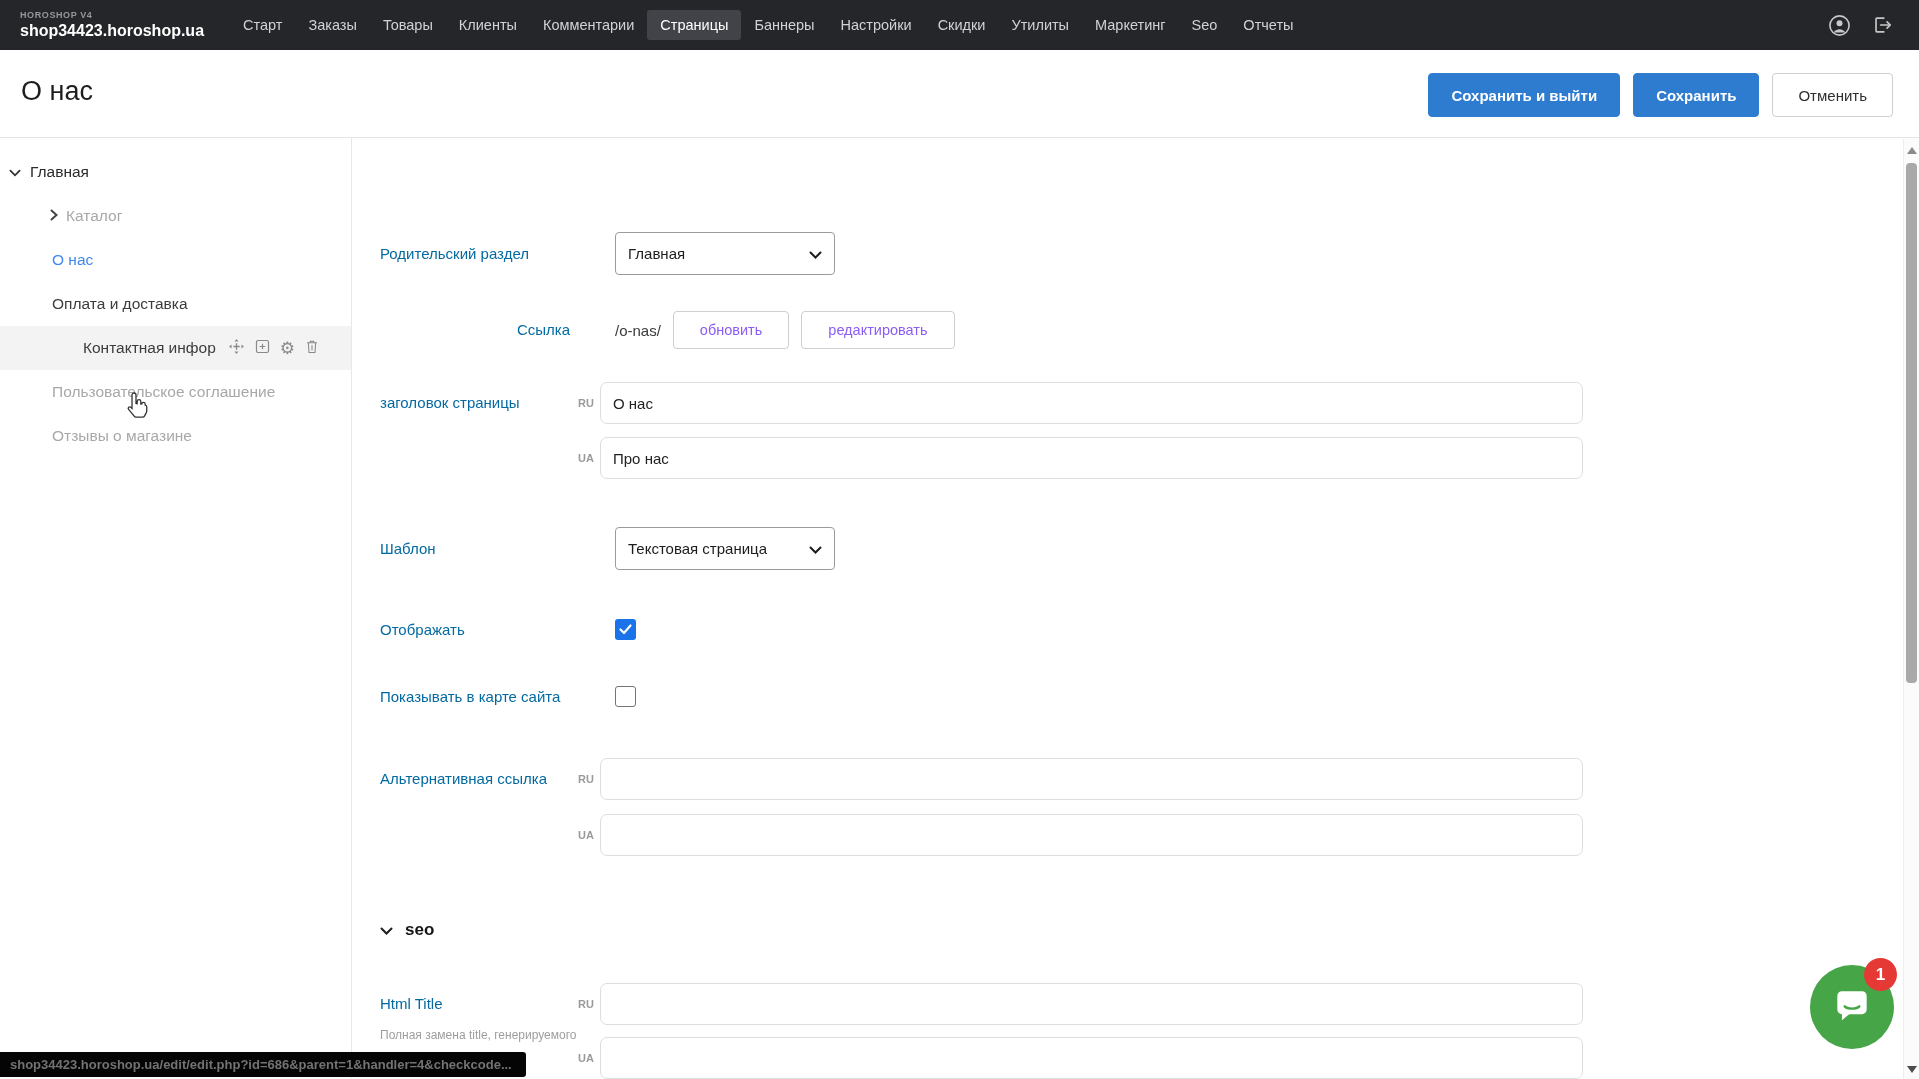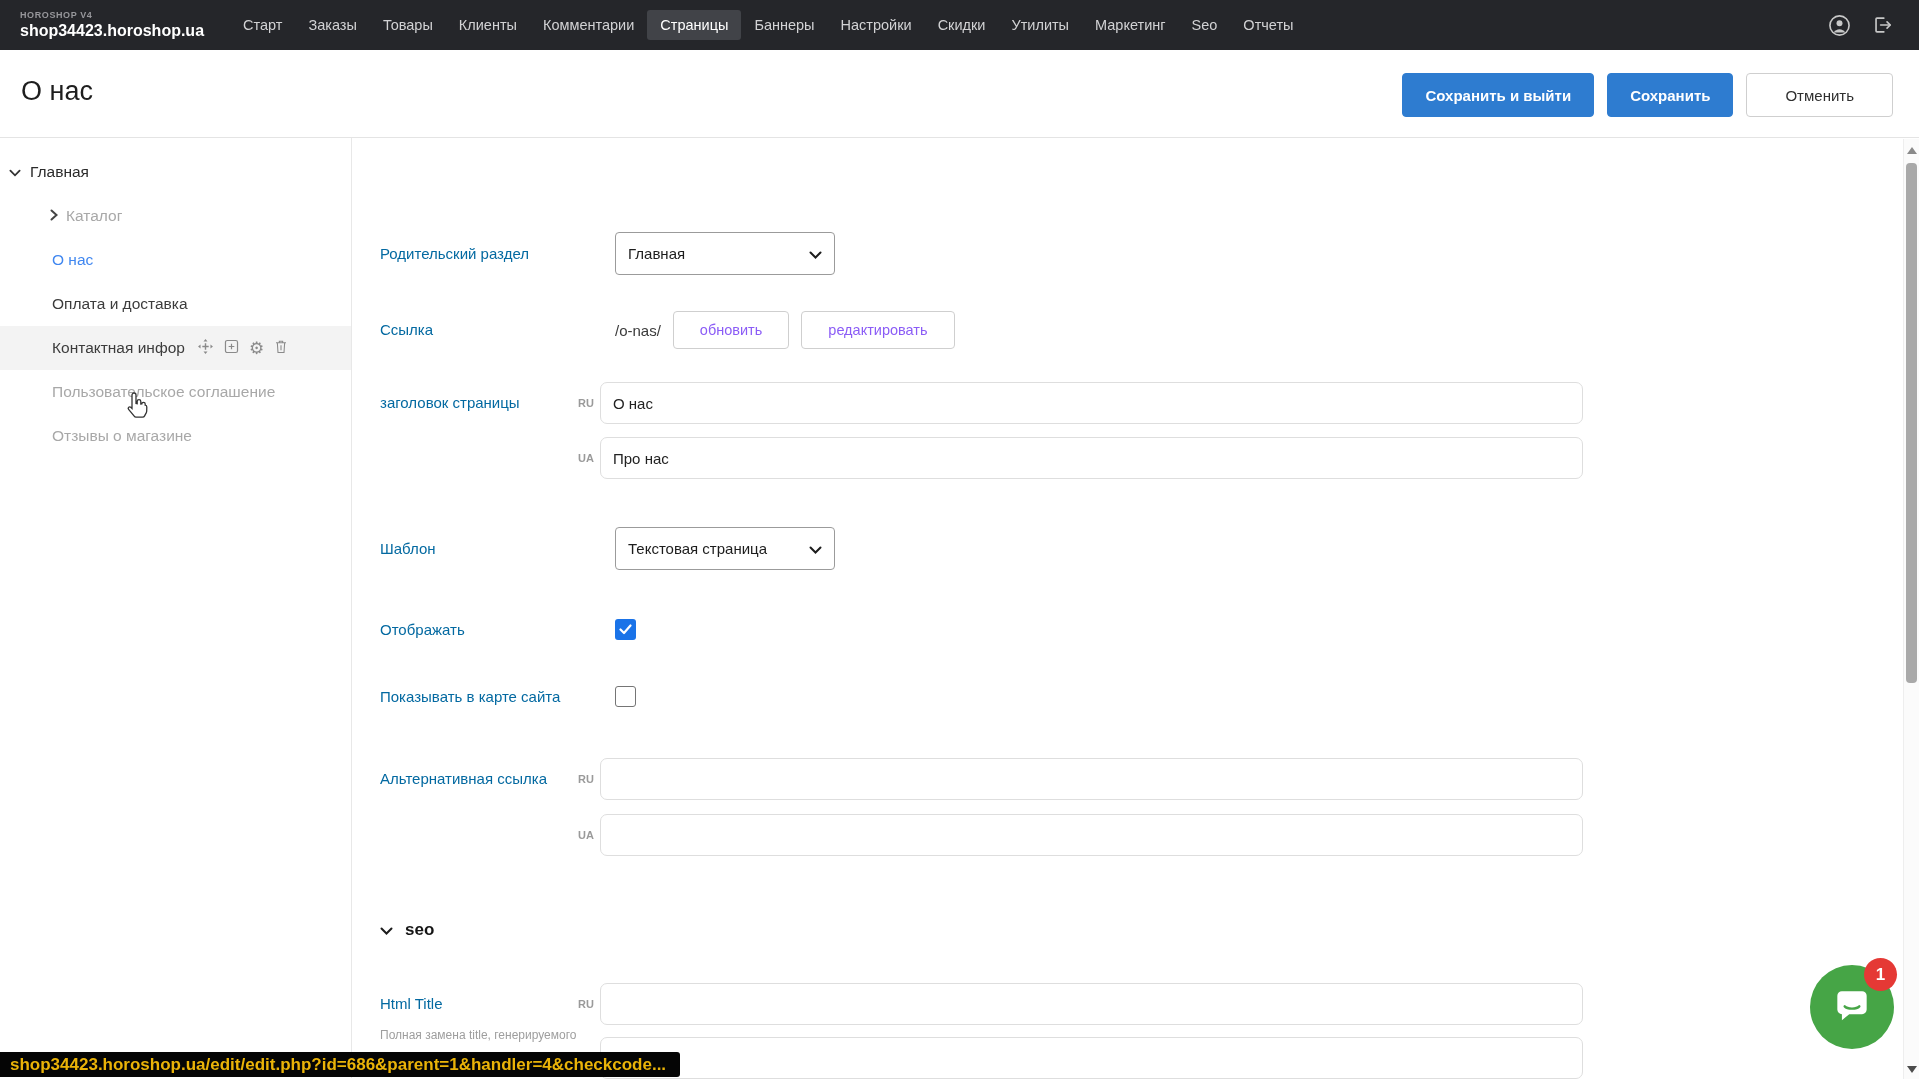--- a/index.html
+++ b/index.html
@@ -17,32 +17,32 @@
   .nav-item.active{background:#414348;color:#fff;}
   .nav-right{margin-left:auto;display:flex;align-items:center;gap:20px;margin-right:26px;}
   .icon-btn{display:flex;align-items:center;cursor:pointer;}
 
   
   .page-header{position:relative;height:88px;background:#fff;border-bottom:1px solid #e4e4e4;}
   .page-title{position:absolute;left:21px;top:26px;font-size:27px;color:#1e1e1e;}
   .header-actions{position:absolute;right:26px;top:23px;display:flex;gap:13px;}
   .btn{height:44px;border-radius:4px;font-size:15px;display:flex;align-items:center;cursor:pointer;}
   .btn-blue{background:#2e7cd0;color:#fff;font-weight:bold;padding:0 22px;border:1px solid #2e7cd0;}
-  .btn-white{background:#fff;color:#2f2f2f;border:1px solid #cfcfcf;padding:0 38px;}
+  .btn-white{background:#fff;color:#2f2f2f;border:1px solid #cfcfcf;padding:0 25px;}
 
   
   .body-row{display:flex;height:940px;}
   .sidebar{width:352px;flex:0 0 352px;border-right:1px solid #e8e8e8;padding-top:12px;position:relative;}
   .tree-item{height:44px;display:flex;align-items:center;font-size:15.5px;color:#3c3c3c;cursor:pointer;}
   .tree-item.root{padding-left:9px;gap:9px;color:#2b2b2b;}
   .tree-item.child{padding-left:52px;}
   .tree-item.child-chev{padding-left:50px;gap:8px;}
   .tree-item.muted{color:#a8a8a8;}
   .tree-item.selected{color:#4087f0;}
-  .tree-item.hovered{background:#f3f3f3;}
+  .tree-item.hovered{background:#f3f3f3;justify-content:center;}
   .hover-icons{display:flex;align-items:center;gap:9px;margin-left:12px;}
   .hover-icons .gear-glyph{font-size:17px;color:#8a8a8a;line-height:1;}
   .cursor-hand{position:absolute;left:125px;top:253px;z-index:20;pointer-events:none;}
 
   
   .main{flex:1;padding:46px 0 0 28px;position:relative;}
   .section-head{display:flex;align-items:center;gap:12px;height:22px;font-size:17px;font-weight:bold;color:#151515;cursor:pointer;}
   .form-row{display:flex;}
   .row-label{width:190px;flex:0 0 190px;font-size:15px;color:#0369a1;}
   .lh43{line-height:43px;} .lh40{line-height:40px;} .lh42{line-height:42px;} .lh22{line-height:22px;}
@@ -58,22 +58,22 @@
   .lang-badge{width:24px;margin-right:6px;font-size:11px;font-weight:bold;color:#9a9a9a;text-align:right;}
   .text-input{width:983px;height:42px;border:1px solid #dedede;border-radius:7px;padding:0 12px;
               font-size:15px;color:#222;font-family:"Liberation Sans","DejaVu Sans",sans-serif;outline:none;background:#fff;}
   .checkbox{width:21px;height:21px;border-radius:3px;cursor:pointer;}
   .checkbox.checked{background:#1a73e8;display:flex;align-items:center;justify-content:center;}
   .checkbox.unchecked{background:#fff;border:1.5px solid #757575;}
   .label-block{width:190px;flex:0 0 190px;}
   .hint{font-size:12px;color:#9e9e9e;margin-top:3px;width:200px;line-height:1.2;}
 
   
-  .status-bar{position:absolute;left:0;bottom:2px;height:25px;line-height:25px;background:#050505;color:#eab308;
-              font-size:17px;font-weight:bold;padding:0 14px 0 10px;border-radius:0 3px 3px 0;z-index:60;white-space:nowrap;}
+  .status-bar{position:absolute;left:0;bottom:2px;height:25px;line-height:25px;background:#050505;color:#737373;
+              font-size:13px;font-weight:bold;padding:0 14px 0 10px;border-radius:0 3px 3px 0;z-index:60;white-space:nowrap;}
 
   
   .chat{position:absolute;right:25px;bottom:30px;width:84px;height:84px;border-radius:50%;background:#46a546;
         display:flex;align-items:center;justify-content:center;cursor:pointer;z-index:40;}
   .chat-badge{position:absolute;top:-7px;right:-3px;width:33px;height:33px;border-radius:50%;background:#e53935;
               color:#fff;font-size:17px;font-weight:bold;display:flex;align-items:center;justify-content:center;}
 
   
   .scrollbar{position:absolute;right:0;top:139px;width:16px;height:940px;background:#fbfbfb;border-left:1px solid #eee;z-index:30;}
   .sb-up{position:absolute;top:8px;left:3px;width:0;height:0;border-left:5px solid transparent;border-right:5px solid transparent;border-bottom:7px solid #8a8a8a;}
@@ -189,21 +189,21 @@
       <div class="form-row" style="margin-top:48px;">
         <div class="row-label lh43">Родительский раздел</div>
         <div class="ctl-offset select-box">
           <span>Главная</span>
           <span><svg width="13" height="8" viewBox="0 0 13 8">
                 <path d="M1.5 1.5l5 5 5-5" fill="none" stroke="#1c1c1c" stroke-width="2" stroke-linecap="round"></path>
               </svg></span>
         </div>
       </div>
 
-      <div class="form-row" style="margin-top:35px;">
+      <div class="form-row" style="margin-top:35px;text-align:right;">
         <div class="row-label lh40">Ссылка</div>
         <div class="ctl-offset link-group">
           <span class="link-path">/o-nas/</span>
           <div class="mini-btn">обновить</div>
           <div class="mini-btn">редактировать</div>
         </div>
       </div>
 
       <div class="form-row" style="margin-top:32px;">
         <div class="row-label lh42">заголовок страницы</div>

